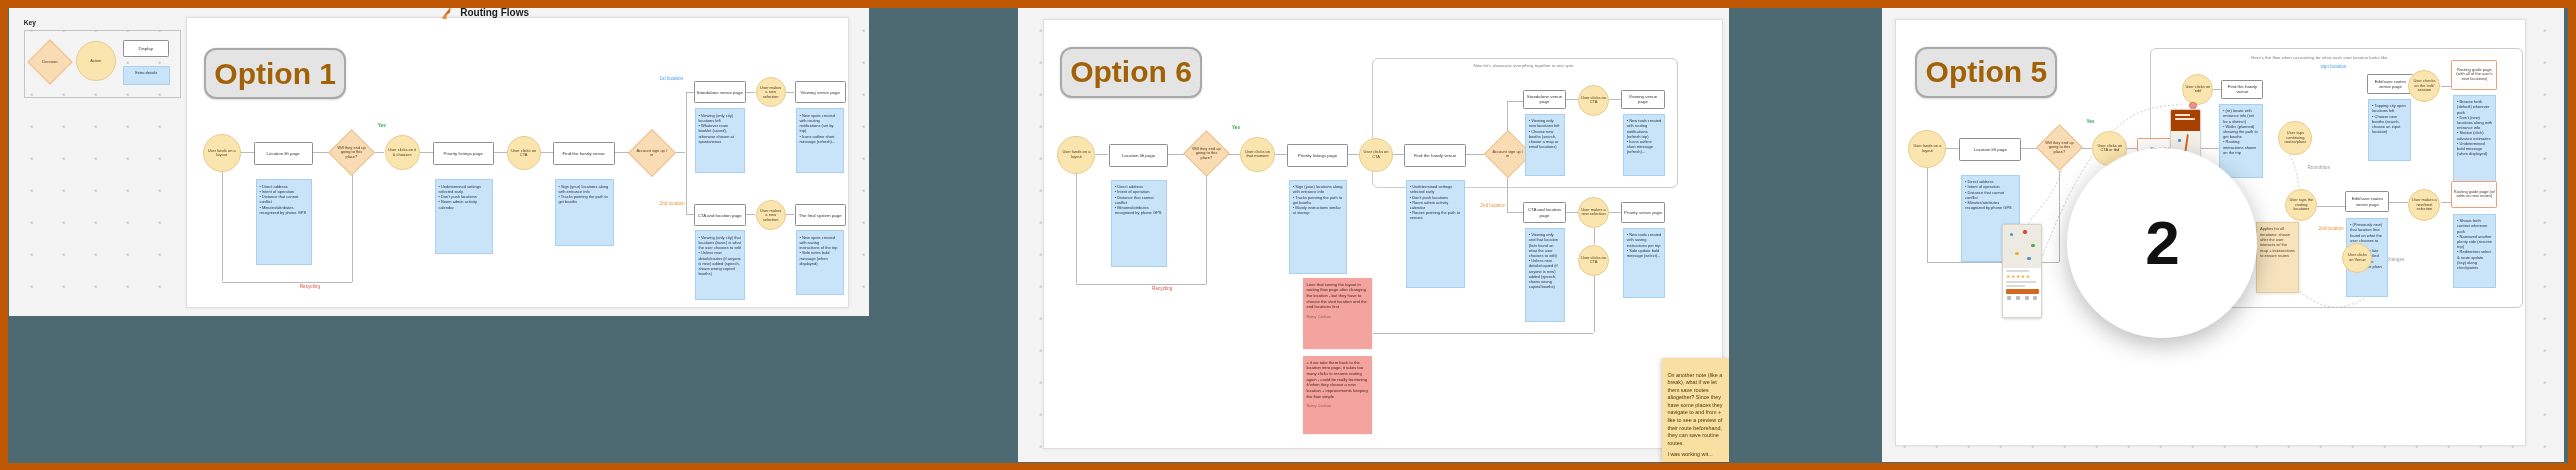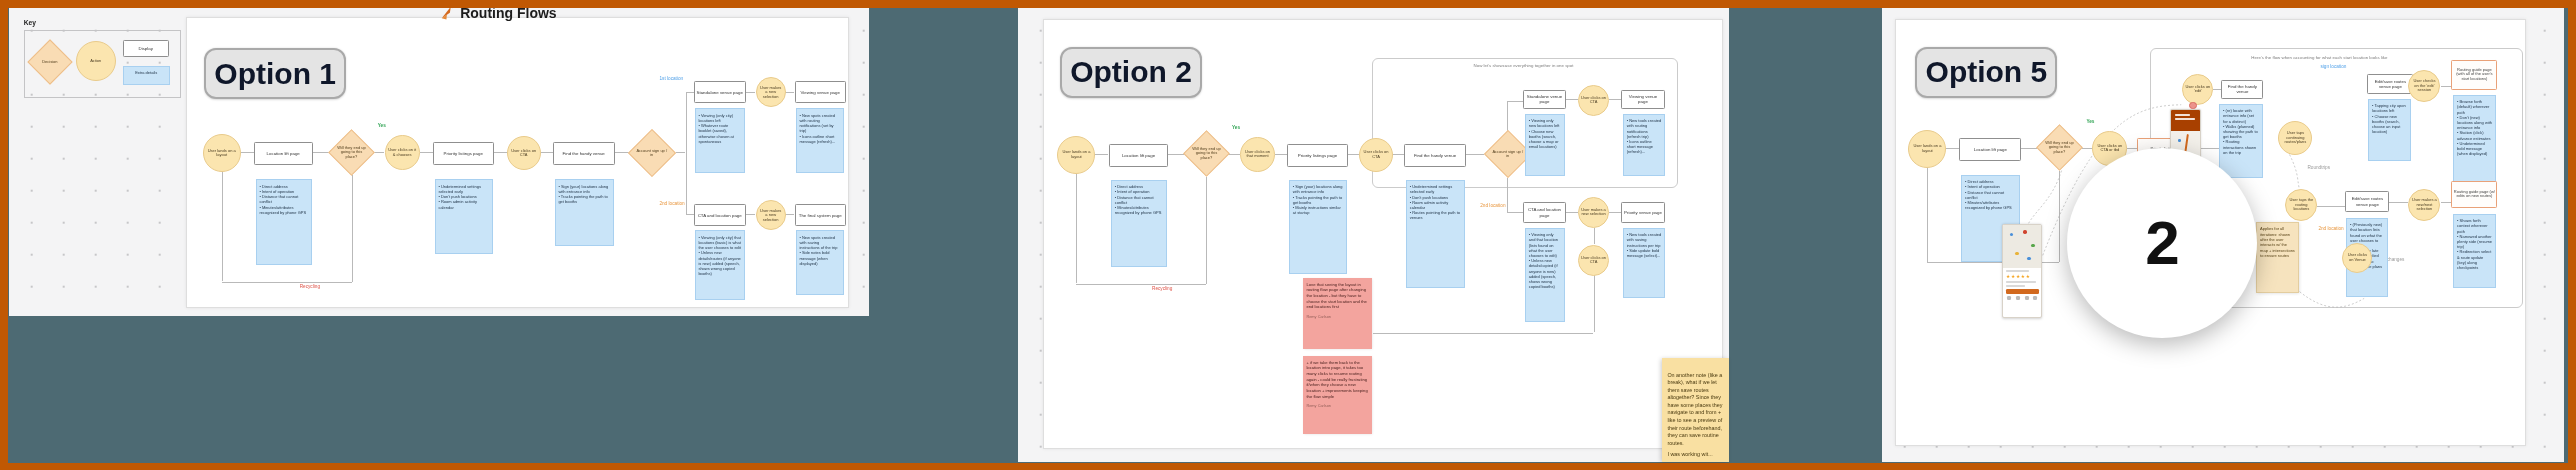--- a/index.html
+++ b/index.html
@@ -1,19 +1,19 @@
 <!DOCTYPE html>
 <html style="font-size:10.8px"><head>
 <meta charset="utf-8">
 <style>
   html,body{margin:0;padding:0;}
   body{width:2576px;height:471px;position:relative;background:#4D6A73;font-family:"Liberation Sans",sans-serif;overflow:hidden;}
   .frag{position:absolute;background-color:#F4F4F5;background-image:radial-gradient(circle,#C6C6C8 1px,transparent 1.4px);background-size:32px 32px;background-position:6.7px 6.7px;}
   .frame{position:absolute;background:#FFFFFF;border:0.7px solid #DEDEDE;box-shadow:0 0 3.4px rgba(0,0,0,.07);}
-  .pill{position:absolute;background:#E4E4E4;border:2px solid #A9A9A9;border-radius:12px;display:flex;align-items:center;justify-content:center;font-weight:bold;font-size:30px;color:#0f172a;box-shadow:0 0.7px 2px rgba(0,0,0,.15);}
+  .pill{position:absolute;background:#E4E4E4;border:2px solid #A9A9A9;border-radius:12px;display:flex;align-items:center;justify-content:center;font-weight:bold;font-size:30px;color:#a16207;box-shadow:0 0.7px 2px rgba(0,0,0,.15);}
   .circ{position:absolute;background:#FBE5AF;border:0.7px solid #E9CB8B;border-radius:50%;display:flex;align-items:center;justify-content:center;text-align:center;font-size:4px;line-height:1.15;color:#4a3c22;padding:2px;box-sizing:border-box;}
   .wbox{position:absolute;background:#fff;border:0.7px solid #8F8F8F;border-radius:1.3px;display:flex;align-items:center;justify-content:center;text-align:center;font-size:4.4px;line-height:1.15;color:#333;padding:1.3px;box-sizing:border-box;}
   .obox{position:absolute;background:#FFFDFB;border:1px solid #E9A178;border-radius:1.3px;display:flex;align-items:center;justify-content:center;text-align:center;font-size:4px;line-height:1.2;color:#444;padding:1.3px;box-sizing:border-box;}
   .bnote{position:absolute;background:#C9E4F8;border:0.7px solid #A8D0F0;font-size:4px;line-height:1.3;color:#23364a;padding:3.4px 2.7px;box-sizing:border-box;white-space:pre-line;}
   .dwrap{position:absolute;display:flex;align-items:center;justify-content:center;}
   .diam{width:31px;height:31px;background:#F9DCB4;border:0.7px solid #EDBD88;transform:rotate(45deg);display:flex;align-items:center;justify-content:center;}
   .diam>span{transform:rotate(-45deg);font-size:4px;line-height:1.1;text-align:center;color:#54401f;width:38px;}
   .hl{position:absolute;height:0.7px;background:#B9B9B9;}
   .vl{position:absolute;width:0.7px;background:#B9B9B9;}
   .lgreen{position:absolute;color:#2FA353;font-weight:bold;font-size:4.7px;}
@@ -41,21 +41,21 @@
   .dot{position:absolute;border-radius:50%;}
   .tline{height:2px;background:#D9D9D9;border-radius:0.7px;margin:2px 2.7px;}
   .stars{color:#F5A623;font-size:4.7px;letter-spacing:0.7px;margin:0.7px 2.7px;}
   .obar{height:5.4px;background:#D2691E;border-radius:1.3px;margin:2px 2.7px;}
   .irow{display:flex;justify-content:space-between;margin:1.3px 4px;}
   .irow i{width:4px;height:4px;background:#BBB;border-radius:1.3px;}
   .curves{position:absolute;left:0;top:0;pointer-events:none;z-index:5;}
   .z10{z-index:10;}
   .border-overlay{position:absolute;inset:0;border:8.7px solid #C05803;pointer-events:none;z-index:100;}
   .titlerow{position:absolute;display:flex;align-items:center;gap:4px;z-index:60;}
-  .titlerow .ttext{font-weight:bold;font-size:14px;color:#1c1c1c;}
+  .titlerow .ttext{font-weight:bold;font-size:10px;color:#1c1c1c;}
 </style>
 </head>
 <body>
 
 <div class="frag" style="left:8.7px;top:8px;width:860px;height:308px;">
   <div class="titlerow" style="left:430px;top:-4px;">
     <svg width="17.5" height="17.5" viewBox="0 0 26 26">
         <g transform="rotate(-18 13 13)">
           <path d="M2 18 L20 6 L16 14 Z" fill="#D4691E"></path>
           <path d="M20 6 L24 2 L22 9 Z" fill="#222"></path>
@@ -142,21 +142,21 @@
 
     <div class="vl" style="left:35px;top:153px;height:110px;"></div>
     <div class="hl" style="left:35px;top:264px;width:130px;"></div>
     <div class="vl" style="left:165px;top:157px;height:107px;"></div>
     <div class="lred" style="left:113px;top:266px;">Recycling</div>
   </div>
 </div>
 
 <div class="frag" style="left:1018px;top:8px;width:711px;height:454px;">
   <div class="frame" style="left:25px;top:10.8px;width:678px;height:428px;">
-    <div class="pill" style="left:16px;top:27px;width:138px;height:47px;">Option 2</div>
+    <div class="pill" style="left:16px;top:27px;width:138px;height:47px;">Option 6</div>
 
     <div class="contbox" style="left:328px;top:38px;width:304px;height:128px;"></div>
     <div class="contlab" style="left:341px;top:43px;width:277px;">Now let's showcase everything together in one spot</div>
 
     <div class="circ z10" style="left:13.4px;top:116px;width:38px;height:38px;">User lands on a layout</div>
     <div class="hl" style="left:51px;top:134px;width:13.4px;"></div>
     <div class="wbox z10" style="left:65px;top:124px;width:59px;height:23px;">Location lift page</div>
     <div class="bnote z10" style="left:67px;top:160px;width:56px;height:87px;">• Direct address
 • Intent of operation
 • Distance that cannot conflict

